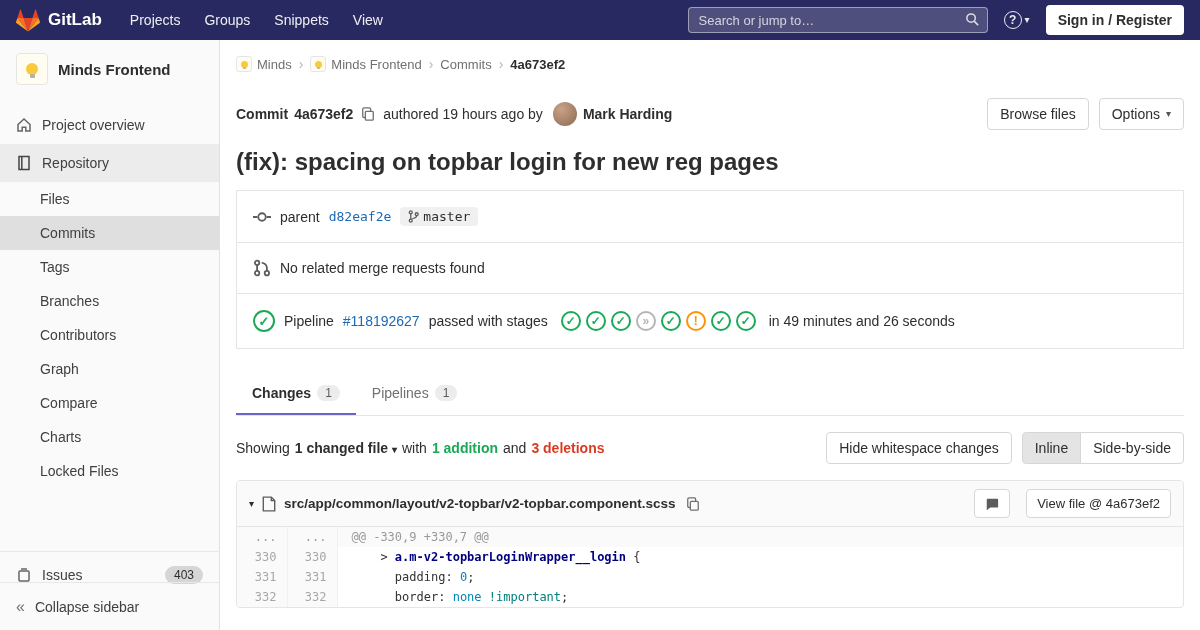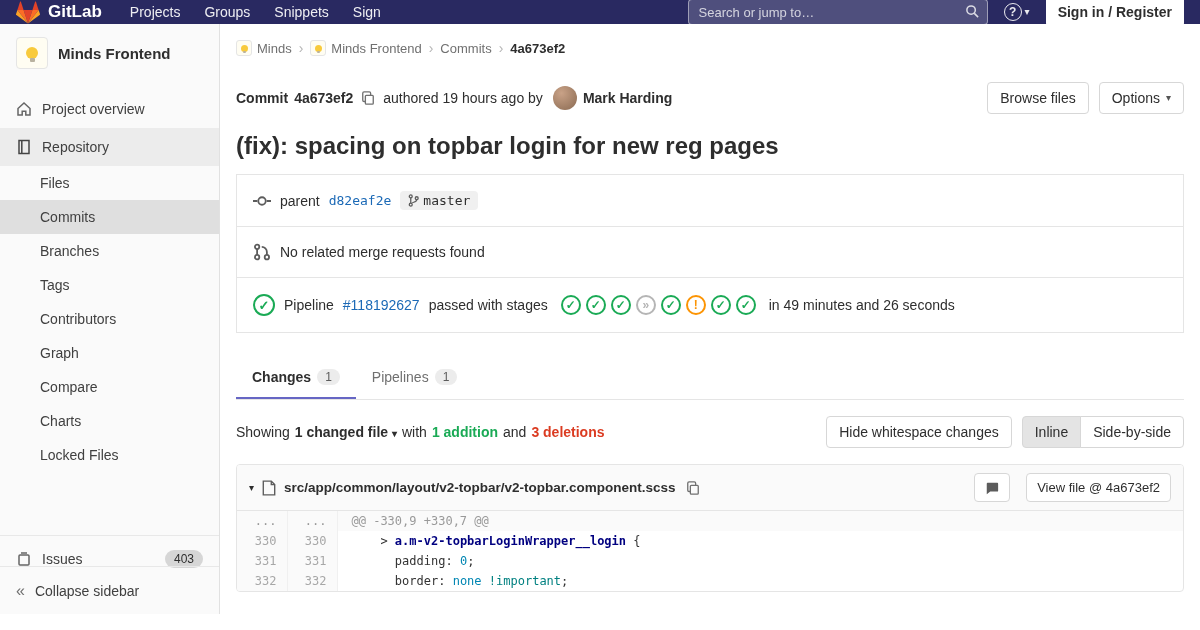--- a/index.html
+++ b/index.html
@@ -1,21 +1,21 @@
 <!DOCTYPE html>
 <html><head>
 <meta charset="utf-8">
 <style>
   * { box-sizing: border-box; margin: 0; padding: 0; }
   html,body { width:1200px; height:630px; overflow:hidden; }
   body { font-family:"Liberation Sans", sans-serif; font-size:14px; color:#2e2e2e; background:#fff; }
   svg { display:block; }
 
   
-  .navbar { height:24px; background:#292961; display:flex; align-items:center; padding:0 16px; gap:8px; }
+  .navbar { height:40px; background:#292961; display:flex; align-items:center; padding:0 16px; gap:8px; }
   .brand { display:flex; align-items:center; gap:8px; margin-right:10px; cursor:pointer; }
   .brand-name { color:#fff; font-weight:700; font-size:17px; }
   .nav-links { display:flex; align-items:center; gap:4px; }
   .nav-links a { color:rgba(255,255,255,.92); text-decoration:none; padding:6px 10px; font-size:14px; }
   .nav-spacer { flex:1; }
   .search-box { position:relative; width:300px; }
   .search-box input { width:100%; height:26px; background:rgba(255,255,255,.18); border:1px solid rgba(255,255,255,.45); border-radius:4px; color:#ffffff; padding:0 30px 0 10px; font-size:13px; font-family:inherit; }
   .search-box input::placeholder { color:rgba(255,255,255,.75); }
   .search-icn { position:absolute; right:8px; top:5px; }
   .help-menu { display:flex; align-items:center; gap:3px; color:rgba(255,255,255,.9); padding:0 8px; cursor:pointer; }
@@ -130,21 +130,21 @@
         <path fill="#fca326" d="M197.86 74.73l11.74 36.14a8 8 0 0 1-2.9 8.95l-101.64 73.83z"></path>
         <path fill="#e24329" d="M197.86 74.73h-54.16l23.28-71.62c1.2-3.69 6.41-3.69 7.61 0z"></path>
       </svg>
     </span>
     <span class="brand-name">GitLab</span>
   </a>
   <nav class="nav-links">
     <a>Projects</a>
     <a>Groups</a>
     <a>Snippets</a>
-    <a>Sign</a>
+    <a>View</a>
   </nav>
   <div class="nav-spacer"></div>
   <div class="search-box">
     <input type="text" placeholder="Search or jump to…" style="">
     <span class="search-icn">
       <svg width="15" height="15" viewBox="0 0 16 16" fill="none" stroke="rgba(255,255,255,.8)" stroke-width="1.6">
         <circle cx="6.5" cy="6.5" r="4.5"></circle>
           <path d="M10 10l4 4"></path>
       </svg>
     </span>
@@ -179,22 +179,22 @@
           <svg width="16" height="16" viewBox="0 0 16 16" fill="none" stroke="#444" stroke-width="1.5">
               <path d="M3 1.5h10v13H3zM5.8 1.5v13"></path>
             </svg>
         </span>
         <span>Repository</span>
       </li>
     </ul>
     <ul class="sub-nav">
         <li class="sub-item">Files</li>
         <li class="sub-item active">Commits</li>
+        <li class="sub-item">Tags</li>
         <li class="sub-item">Branches</li>
-        <li class="sub-item">Tags</li>
         <li class="sub-item">Contributors</li>
         <li class="sub-item">Graph</li>
         <li class="sub-item">Compare</li>
         <li class="sub-item">Charts</li>
         <li class="sub-item">Locked Files</li>
       </ul>
     <div class="side-bottom">
       <div class="side-item">
         <span>
           <svg width="16" height="16" viewBox="0 0 16 16" fill="none" stroke="#666" stroke-width="1.5">

